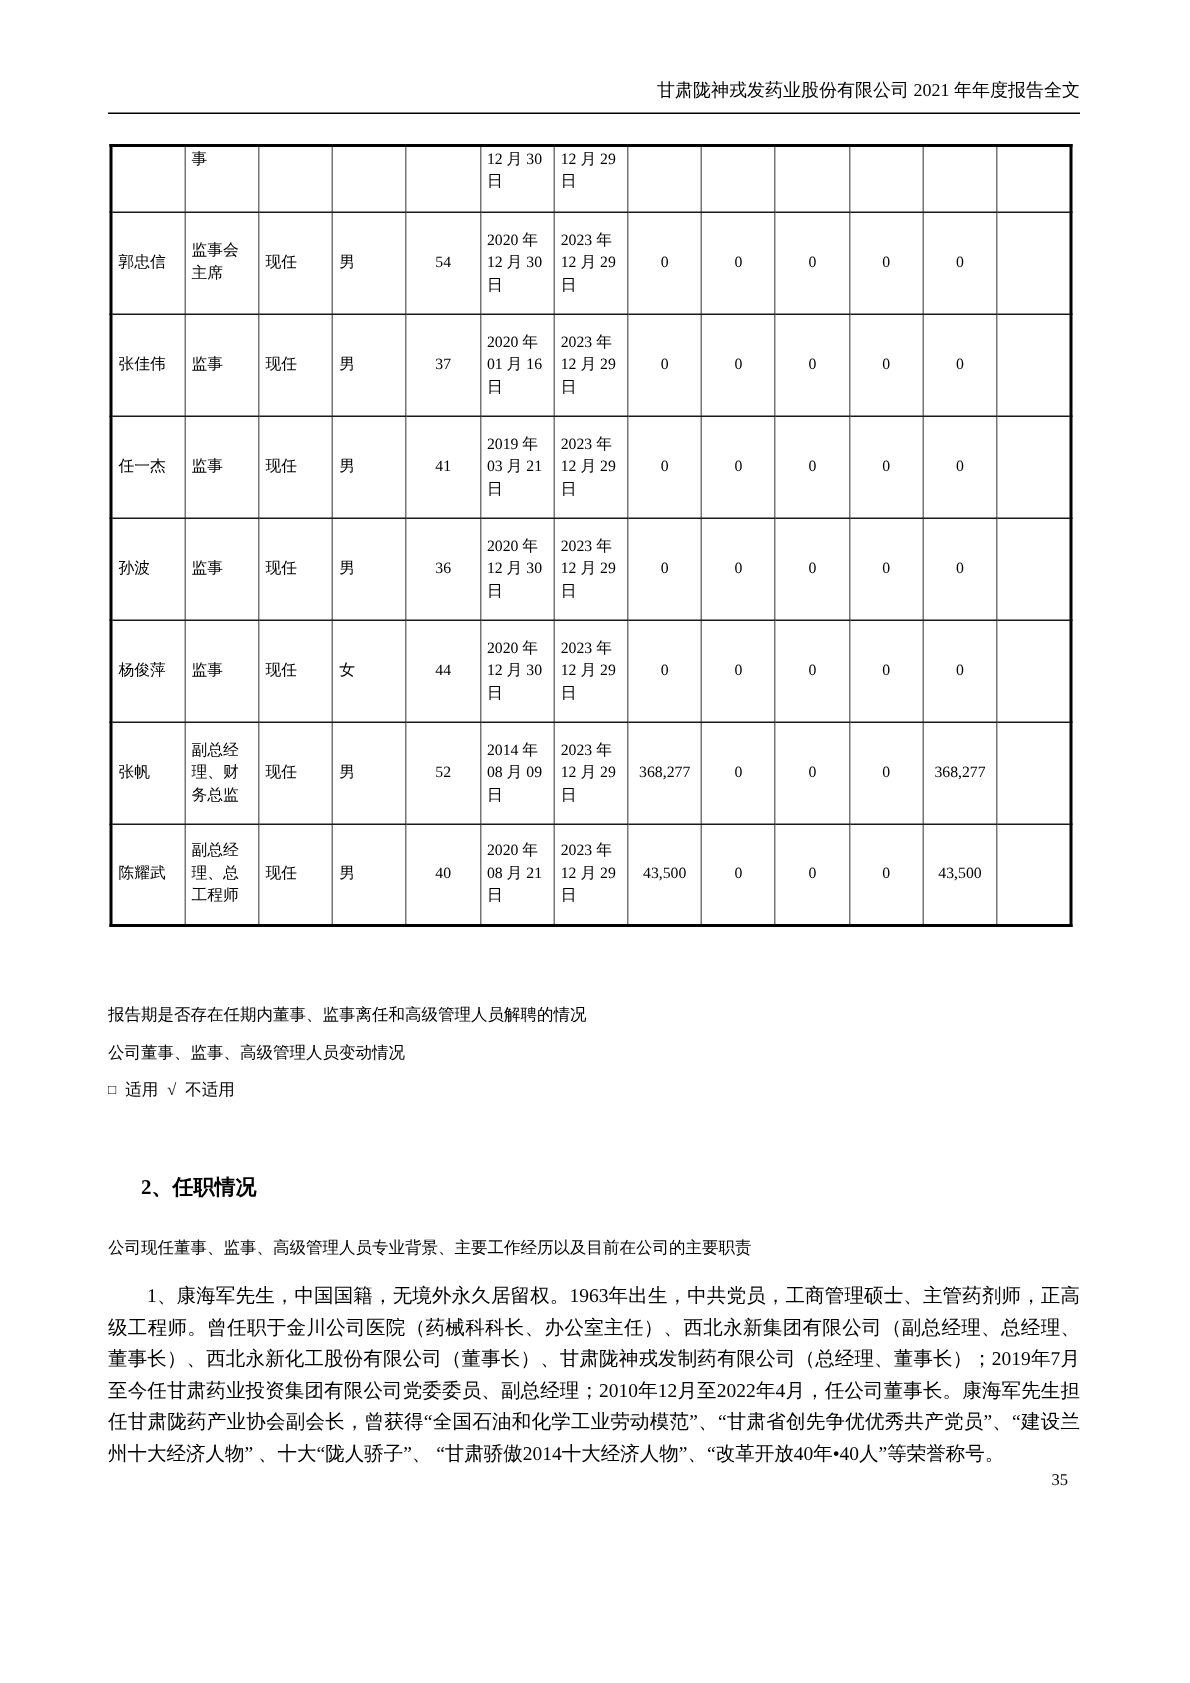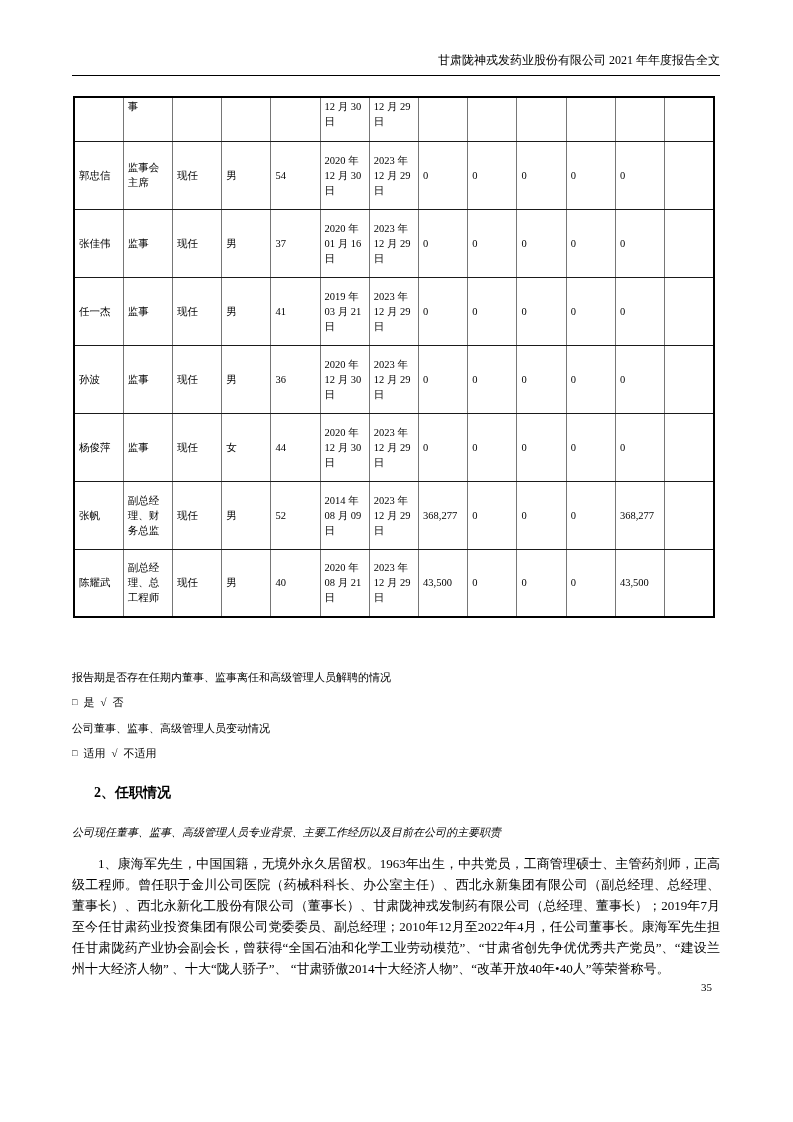--- a/index.html
+++ b/index.html
@@ -52,21 +52,21 @@
     padding: 1px 4px;
     vertical-align: middle;
     text-align: left;
     word-wrap: break-word;
     overflow: hidden;
   }
   tr.row-partial { height: 44px; }
   tr.row-partial td { vertical-align: top; }
   tr.row-data { height: 68px; }
   tr.row-total { height: 47px; }
-  .officers-table td.al-r { text-align: left; word-break: break-all; }
+  .officers-table td.al-r { text-align: center; word-break: break-all; }
   .officers-table td.al-c { text-align: center; }
   .officers-table td.shaded { background: #d9d9d9; }
 
   
   .notes {
     position: absolute;
     top: 669px;
     left: 72px;
     width: 648px;
     font-size: 11px;
@@ -84,21 +84,20 @@
     line-height: 18px;
     margin-left: 22px;
   }
   .subnote {
     position: absolute;
     top: 824px;
     left: 72px;
     width: 648px;
     font-size: 11px;
     line-height: 16px;
-    font-style: italic;
   }
   .bio {
     position: absolute;
     top: 853px;
     left: 72px;
     width: 648px;
     font-size: 13px;
     line-height: 21px;
     text-align: justify;
     text-indent: 2em;
@@ -239,23 +238,20 @@
           <td class="al-r">0</td>
           <td class="al-r">0</td>
           <td class="al-r">43,500</td>
           <td></td>
         </tr>
       </tbody>
   </table>
 
   <div class="notes">
     <p>报告期是否存在任期内董事、监事离任和高级管理人员解聘的情况</p>
-    <p class="answer-line">
-      <span class="box-glyph">□</span><span>是</span><span class="tick-glyph">√</span><span>否</span>
-    </p>
     <p>公司董事、监事、高级管理人员变动情况</p>
     <p class="answer-line">
       <span class="box-glyph">□</span><span>适用</span><span class="tick-glyph">√</span><span>不适用</span>
     </p>
   </div>
 
   <div class="section-heading">2、任职情况</div>
 
   <div class="subnote">公司现任董事、监事、高级管理人员专业背景、主要工作经历以及目前在公司的主要职责</div>
 

